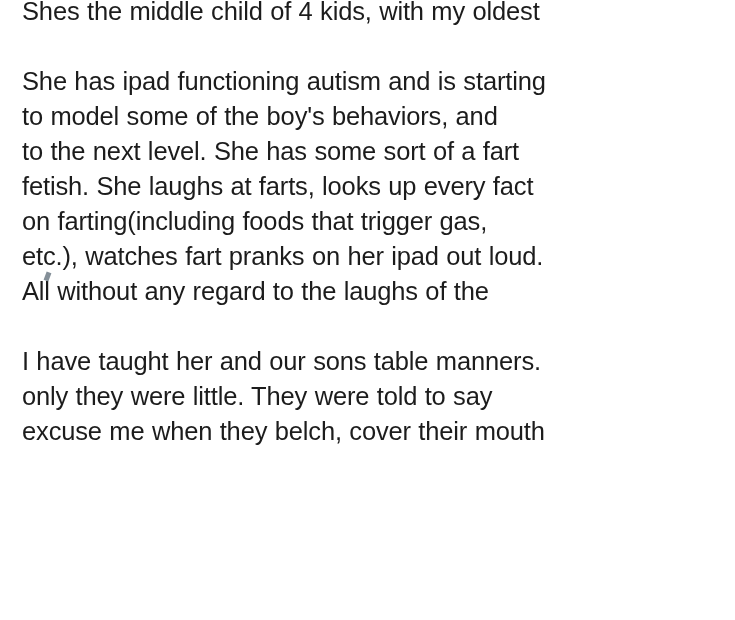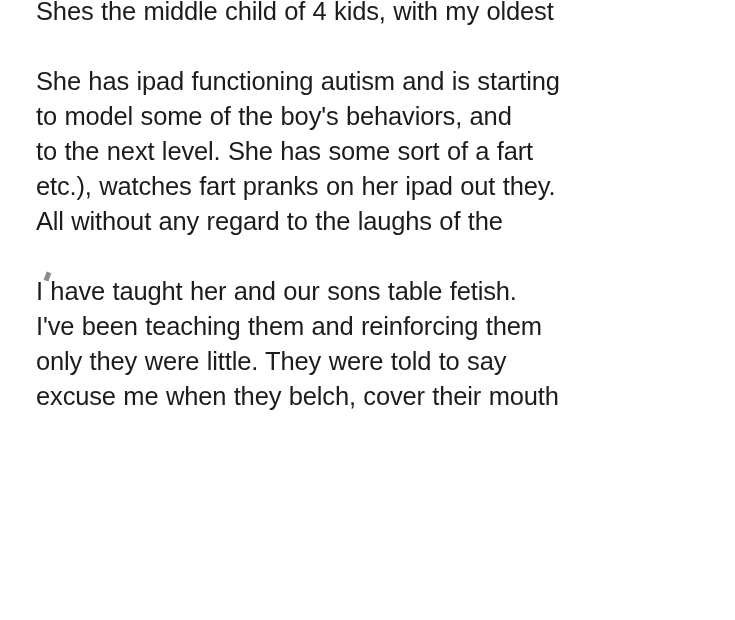--- a/index.html
+++ b/index.html
@@ -12,21 +12,21 @@
     background: #ffffff;
     font-family: "Liberation Sans", sans-serif;
     overflow: hidden;
   }
   #page {
     position: relative;
     width: 735px;
     height: 480px;
     background: #ffffff;
     box-sizing: border-box;
-    padding: 0 36px;
+    padding: 0 22px;
     overflow: hidden;
   }
   .text-body {
     position: relative;
     top: -6px;
     color: #1c1c1c;
     font-size: 25.5px;
     line-height: 35px;
     letter-spacing: -0.15px;
     word-spacing: 0.5px;
@@ -71,29 +71,30 @@
     <p class="para">
       <span class="line">Shes the middle child of 4 kids, with my oldest</span>
     </p>
 
     <div class="para-gap"></div>
 
     <p class="para">
       <span class="line">She has ipad functioning autism and is starting</span>
       <span class="line">to model some of the boy's behaviors, and</span>
       <span class="line">to the next level. She has some sort of a fart</span>
-      <span class="line">etc.), watches fart pranks on her ipad out they.</span>
+      <span class="line">fetish. She laughs at farts, looks up every fact</span>
+      <span class="line">on farting(including foods that trigger gas,</span>
+      <span class="line">etc.), watches fart pranks on her ipad out loud.</span>
       <span class="line">All without any regard to the laughs of the</span>
     </p>
 
     <div class="para-gap"></div>
 
     <p class="para">
-      <span class="line">I have taught her and our sons table fetish.</span>
-      <span class="line">I've been teaching them and reinforcing them</span>
+      <span class="line">I have taught her and our sons table manners.</span>
       <span class="line">only they were little. They were told to say</span>
       <span class="line">excuse me when they belch, cover their mouth</span>
     </p>
 
   </div>
 
   <div class="cursor-mark"></div>
   <div class="clip-bottom"></div>
 
 </div>

